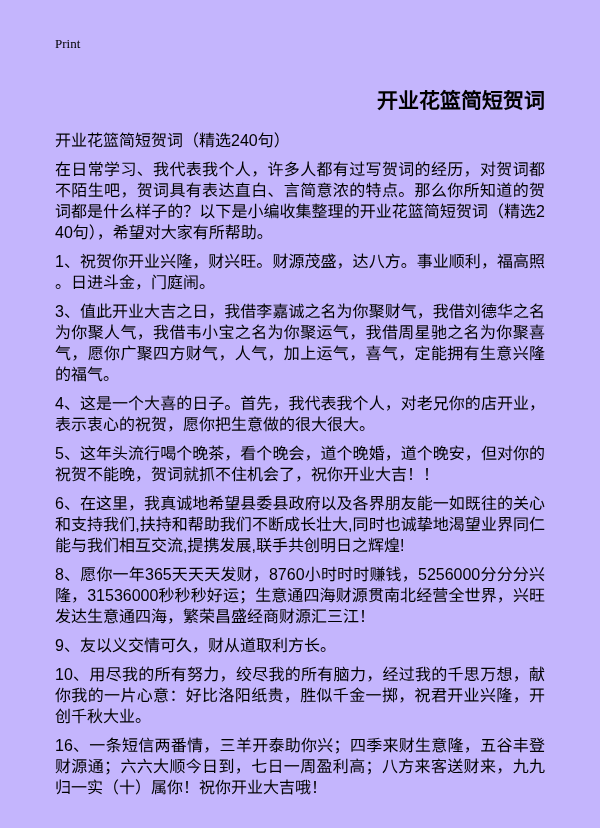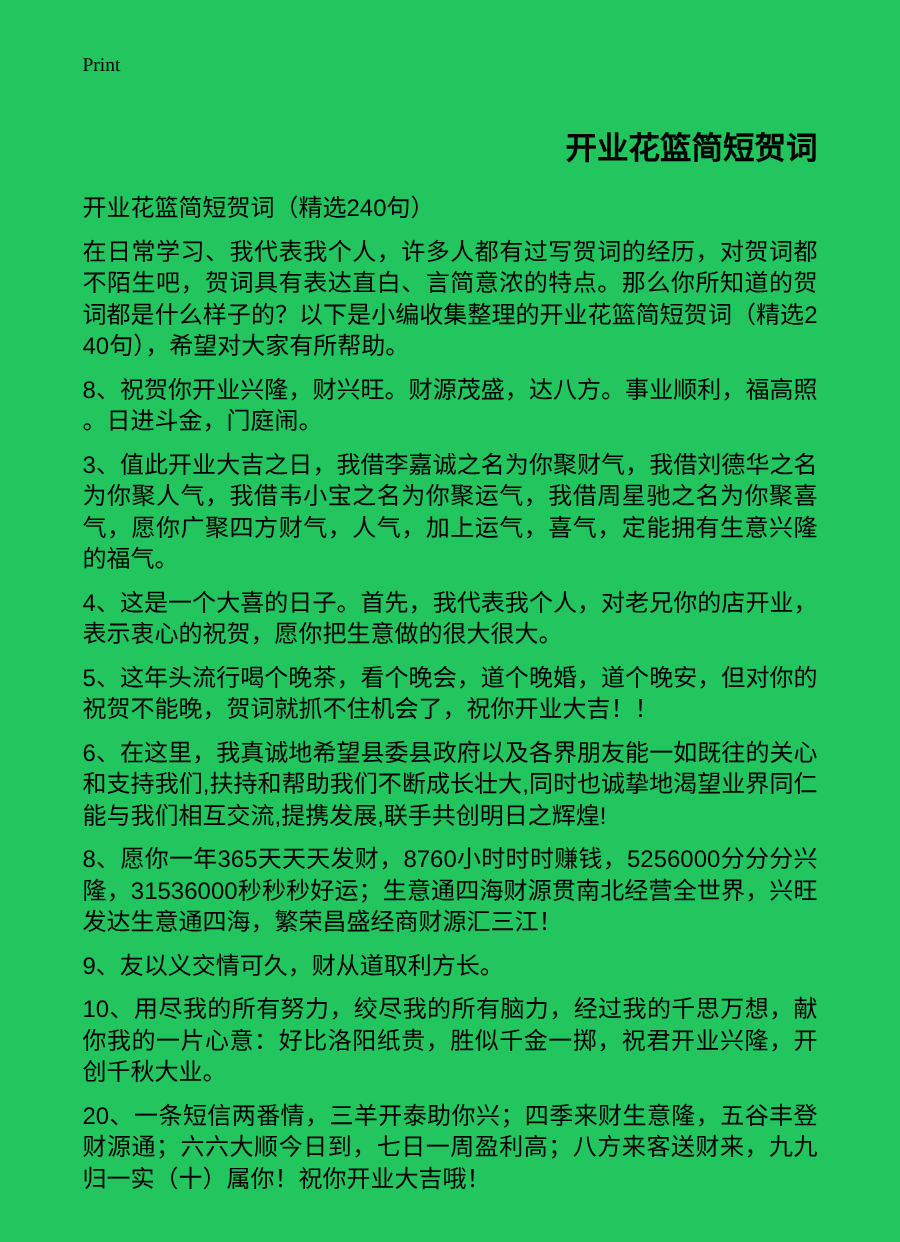--- a/index.html
+++ b/index.html
@@ -13,21 +13,21 @@
       box-sizing: border-box;
       font-family: "Liberation Sans", "DejaVu Sans", sans-serif;
       color: #000000;
       overflow: hidden;
     }
     .page {
       box-sizing: border-box;
       width: 600px;
       height: 828px;
       padding: 34px 55px 30px 55px;
-      background: #22c55e;
+      background: #c4b5fd;
     }
     .print-label {
       font-family: "Liberation Serif", "DejaVu Serif", serif;
       font-size: 13px;
       line-height: 16px;
       margin: 0 0 36px 0;
       color: #000000;
       cursor: pointer;
       display: inline-block;
     }
@@ -58,23 +58,23 @@
 <div class="page">
 
   <div class="print-label">Print</div>
 
   <h1 class="doc-title">开业花篮简短贺词</h1>
 
   <p class="para">开业花篮简短贺词（精选240句）</p>
 
   <p class="para">在日常学习、我代表我个人，许多人都有过写贺词的经历，对贺词都不陌生吧，贺词具有表达直白、言简意浓的特点。那么你所知道的贺词都是什么样子的？以下是小编收集整理的开业花篮简短贺词（精选240句），希望对大家有所帮助。</p>
 
-  <p class="para">8、祝贺你开业兴隆，财兴旺。财源茂盛，达八方。事业顺利，福高照。日进斗金，门庭闹。</p>
+  <p class="para">1、祝贺你开业兴隆，财兴旺。财源茂盛，达八方。事业顺利，福高照。日进斗金，门庭闹。</p>
   <p class="para">3、值此开业大吉之日，我借李嘉诚之名为你聚财气，我借刘德华之名为你聚人气，我借韦小宝之名为你聚运气，我借周星驰之名为你聚喜气，愿你广聚四方财气，人气，加上运气，喜气，定能拥有生意兴隆的福气。</p>
   <p class="para">4、这是一个大喜的日子。首先，我代表我个人，对老兄你的店开业，表示衷心的祝贺，愿你把生意做的很大很大。</p>
   <p class="para">5、这年头流行喝个晚茶，看个晚会，道个晚婚，道个晚安，但对你的祝贺不能晚，贺词就抓不住机会了，祝你开业大吉！！</p>
   <p class="para">6、在这里，我真诚地希望县委县政府以及各界朋友能一如既往的关心和支持我们,扶持和帮助我们不断成长壮大,同时也诚挚地渴望业界同仁能与我们相互交流,提携发展,联手共创明日之辉煌!</p>
   <p class="para">8、愿你一年365天天天发财，8760小时时时赚钱，5256000分分分兴隆，31536000秒秒秒好运；生意通四海财源贯南北经营全世界，兴旺发达生意通四海，繁荣昌盛经商财源汇三江！</p>
   <p class="para">9、友以义交情可久，财从道取利方长。</p>
   <p class="para">10、用尽我的所有努力，绞尽我的所有脑力，经过我的千思万想，献你我的一片心意：好比洛阳纸贵，胜似千金一掷，祝君开业兴隆，开创千秋大业。</p>
-  <p class="para">20、一条短信两番情，三羊开泰助你兴；四季来财生意隆，五谷丰登财源通；六六大顺今日到，七日一周盈利高；八方来客送财来，九九归一实（十）属你！祝你开业大吉哦！</p>
+  <p class="para">16、一条短信两番情，三羊开泰助你兴；四季来财生意隆，五谷丰登财源通；六六大顺今日到，七日一周盈利高；八方来客送财来，九九归一实（十）属你！祝你开业大吉哦！</p>
 
 </div>
 
 </body></html>

